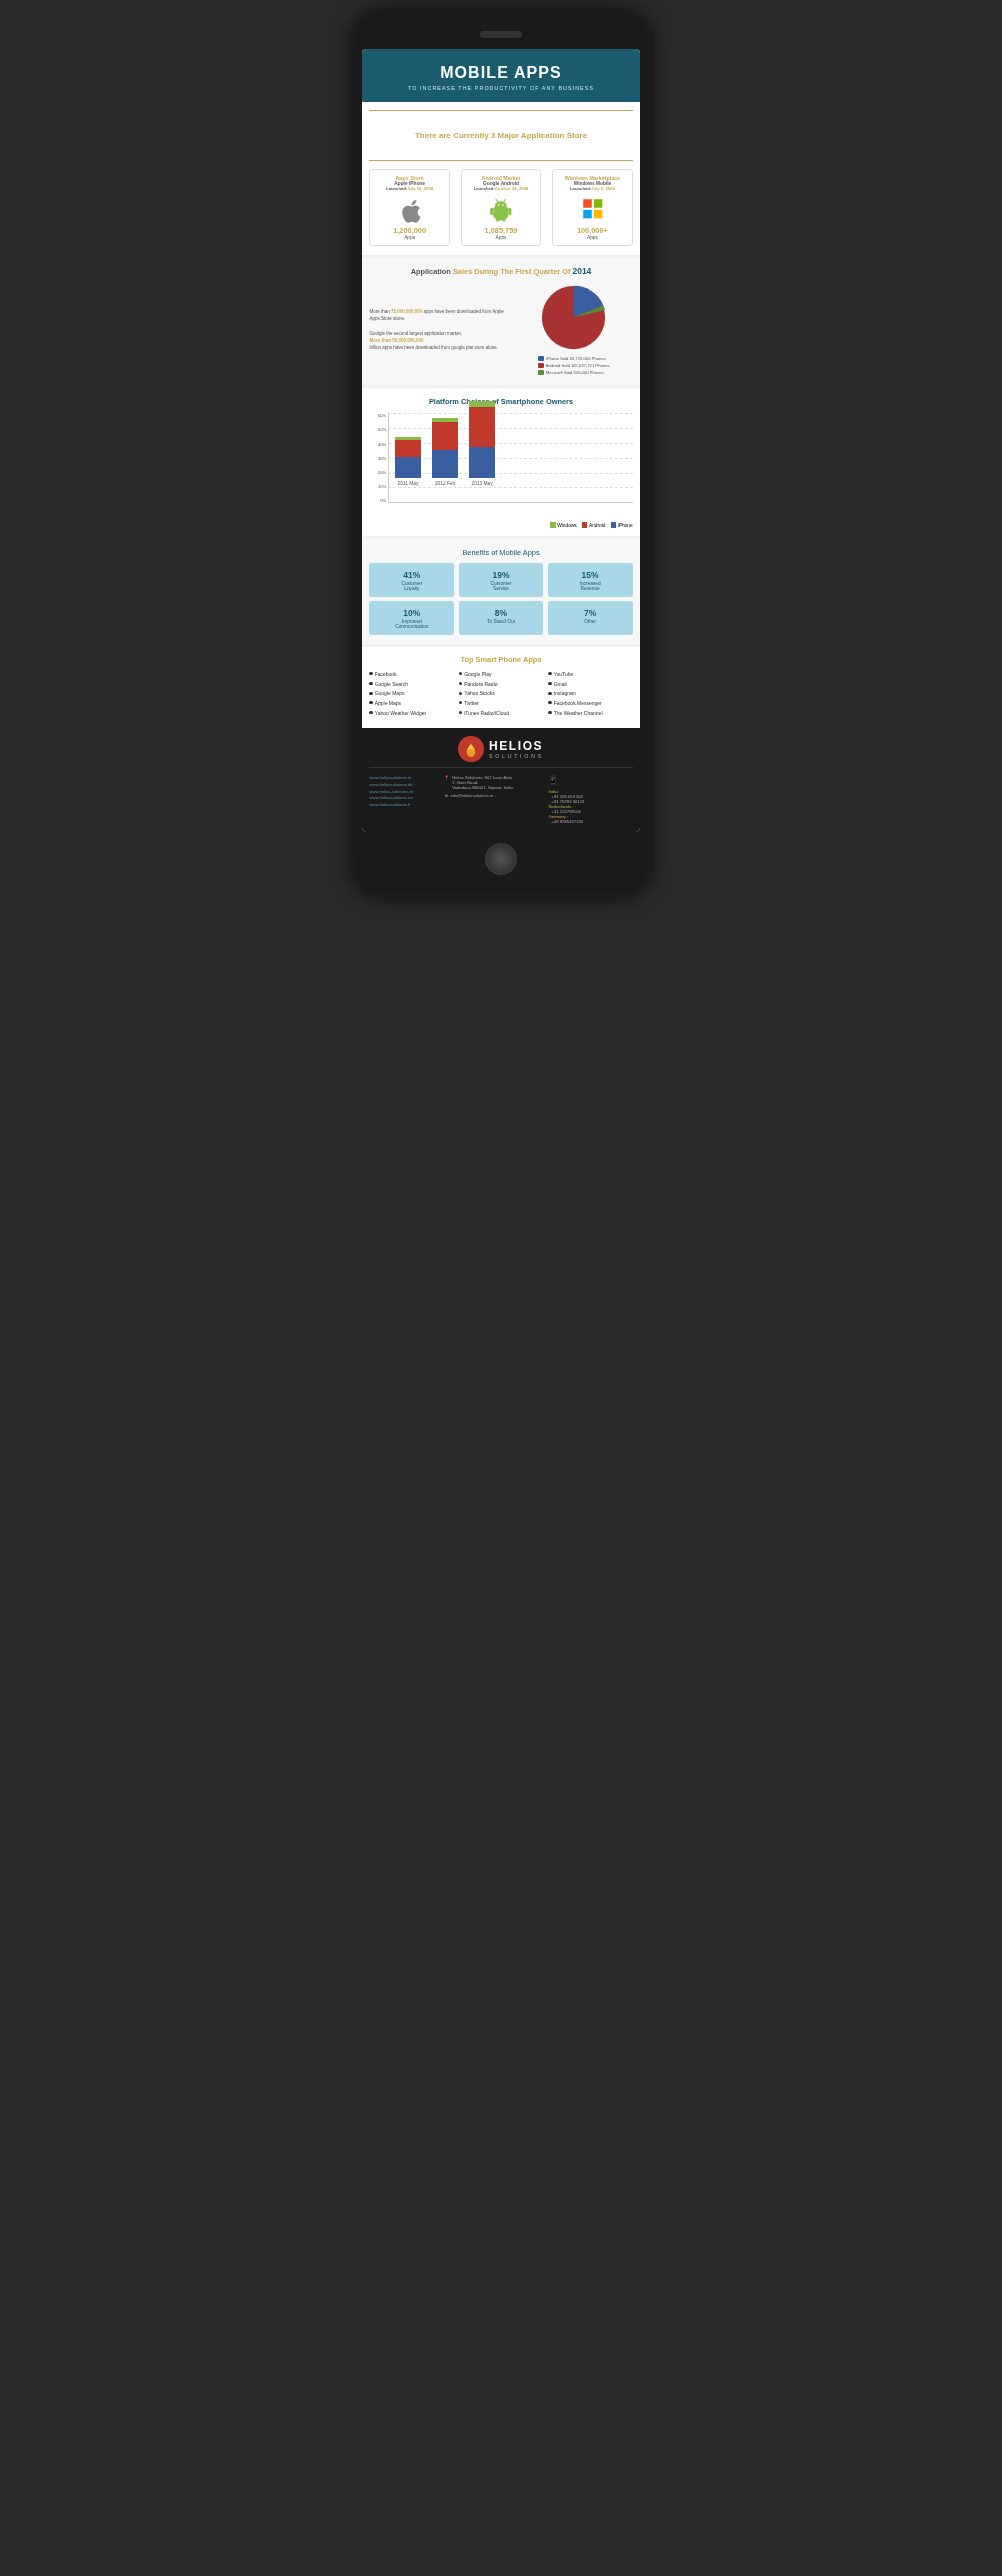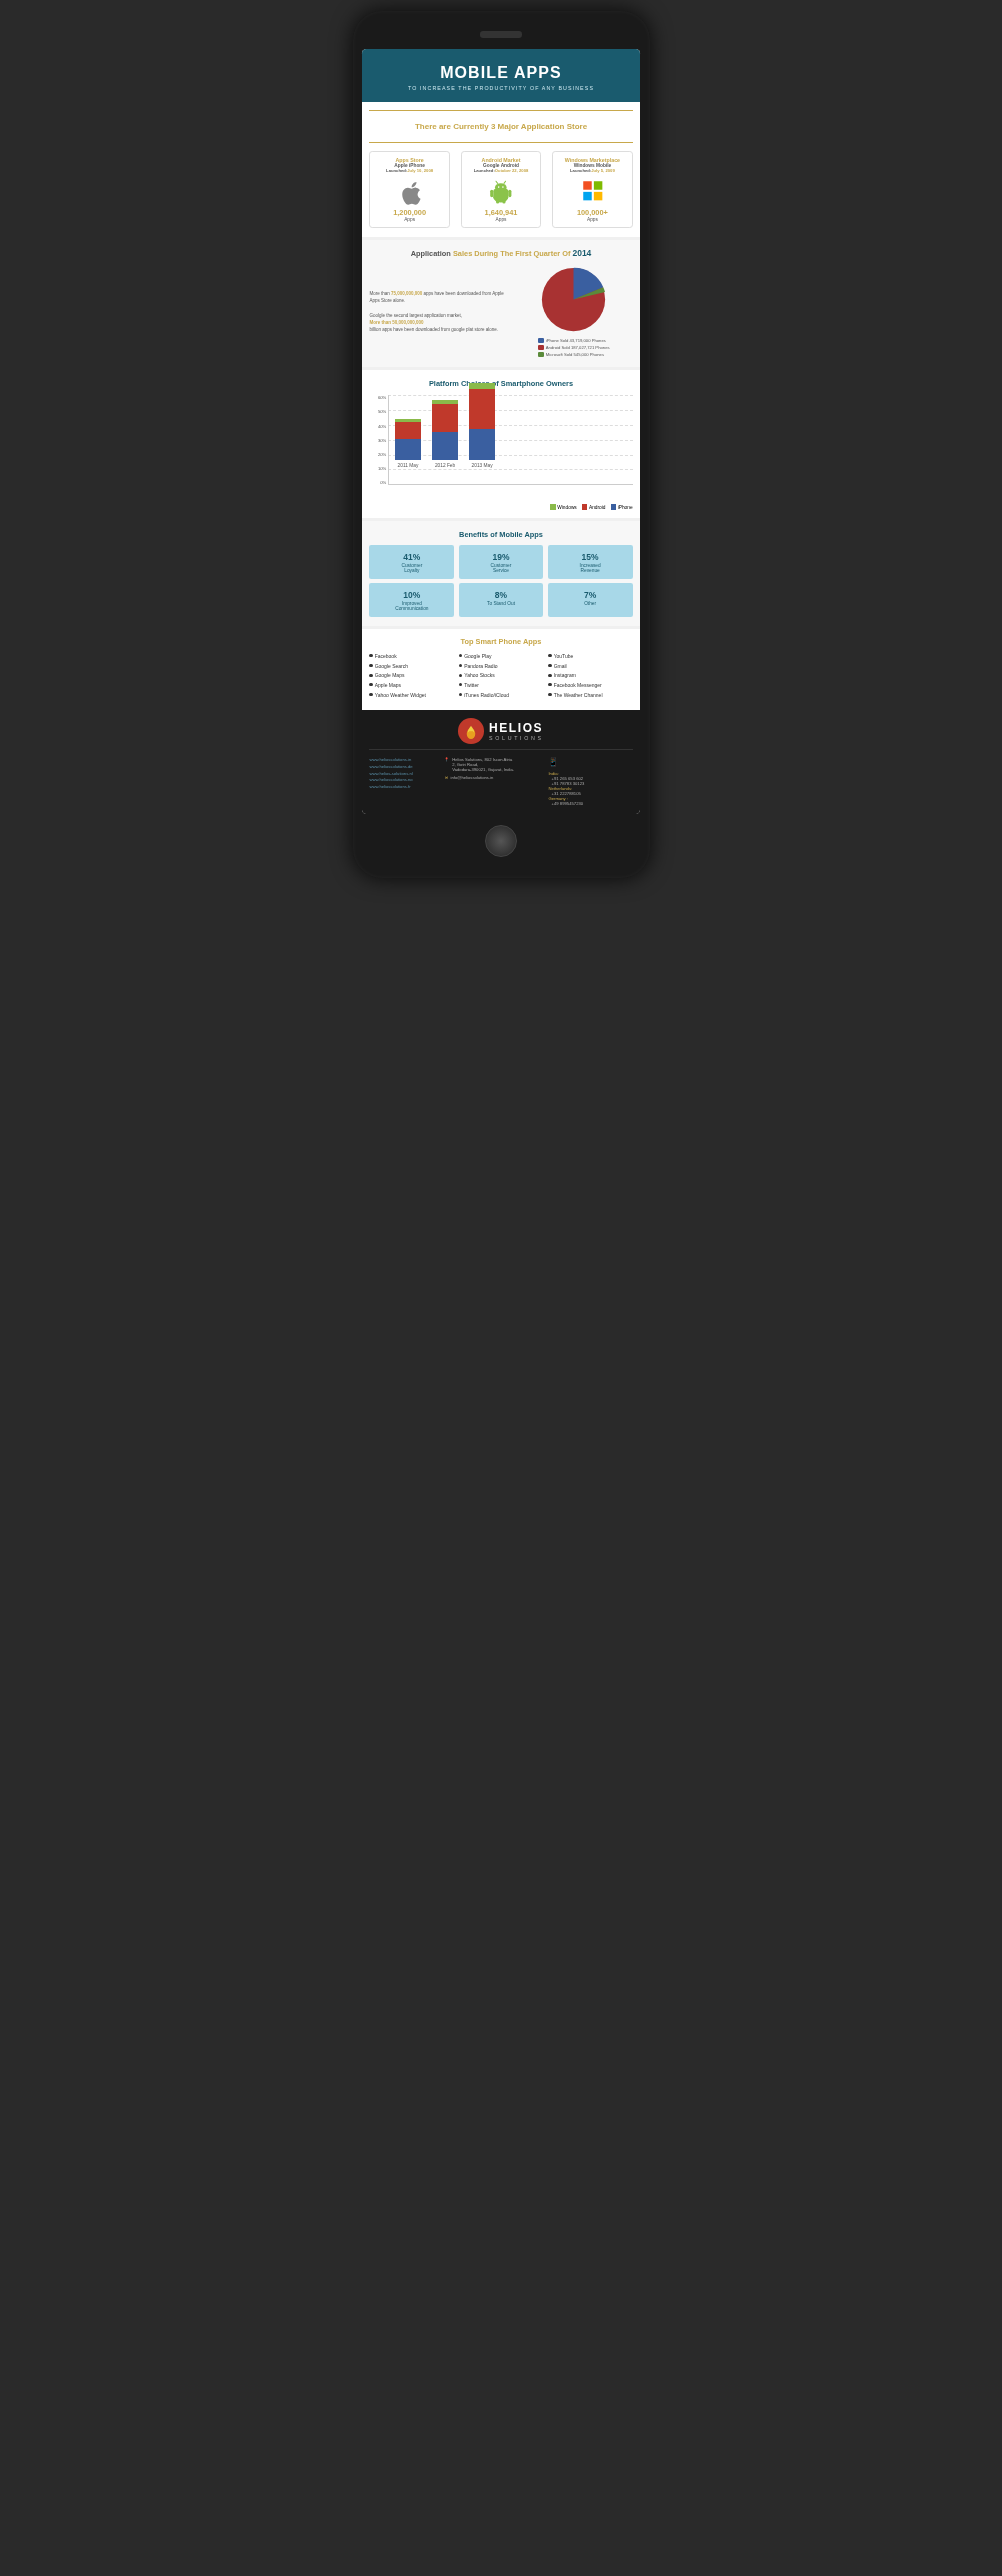--- a/index.html
+++ b/index.html
@@ -79,21 +79,21 @@
       padding: 8.5px 7.4px;
     }
     .section-title-gold {
       color: #c8a84b;
       font-size: 8px;
       font-weight: bold;
       text-align: center;
       margin-bottom: 7.4px;
       border-top: 1.1px solid #c8a84b;
       border-bottom: 1.1px solid #c8a84b;
-      padding: 11px 0;
+      padding: 20px 0;
     }
     .app-stores-grid {
       display: flex;
       gap: 11px;
     }
     .app-store-card {
       flex: 1;
       border: 0.5px solid #ddd;
       border-radius: 3.2px;
       padding: 5.3px 4.2px;
@@ -268,21 +268,21 @@
 
     
     .section-benefits {
       background: #f7f7f7;
       padding: 8.5px 7.4px;
       margin-top: 3.2px;
     }
     .benefits-title {
       text-align: center;
       font-size: 7.4px;
-      font-weight: bold;
+      font-weight: normal;
       color: #1a5b6e;
       margin-bottom: 6.4px;
     }
     .benefits-grid {
       display: grid;
       grid-template-columns: repeat(3, 1fr);
       gap: 4.2px;
     }
     .benefit-card {
       background: #a8d8e8;
@@ -478,21 +478,21 @@
               <line x1="20" y1="12" x2="17" y2="8" stroke="#8bc34a" stroke-width="2" stroke-linecap="round"></line>
               <line x1="32" y1="12" x2="35" y2="8" stroke="#8bc34a" stroke-width="2" stroke-linecap="round"></line>
 
               <rect x="6" y="24" width="6" height="14" rx="3" fill="#8bc34a"></rect>
               <rect x="40" y="24" width="6" height="14" rx="3" fill="#8bc34a"></rect>
 
               <rect x="17" y="42" width="6" height="8" rx="3" fill="#8bc34a"></rect>
               <rect x="29" y="42" width="6" height="8" rx="3" fill="#8bc34a"></rect>
             </svg>
           </div>
-          <div class="store-count">1,640,941</div>
+          <div class="store-count">1,085,759</div>
           <div class="store-apps-label">Apps</div>
         </div>
 
         <div class="app-store-card">
           <div class="store-name">Windows Marketplace</div>
           <div class="store-device">Windows Mobile</div>
           <div class="store-launched">
             <span style="color:#555;">Launched:</span><span style="color:#c8a84b;font-weight:bold;">July 5, 2009</span>
           </div>
           <div class="store-icon">

